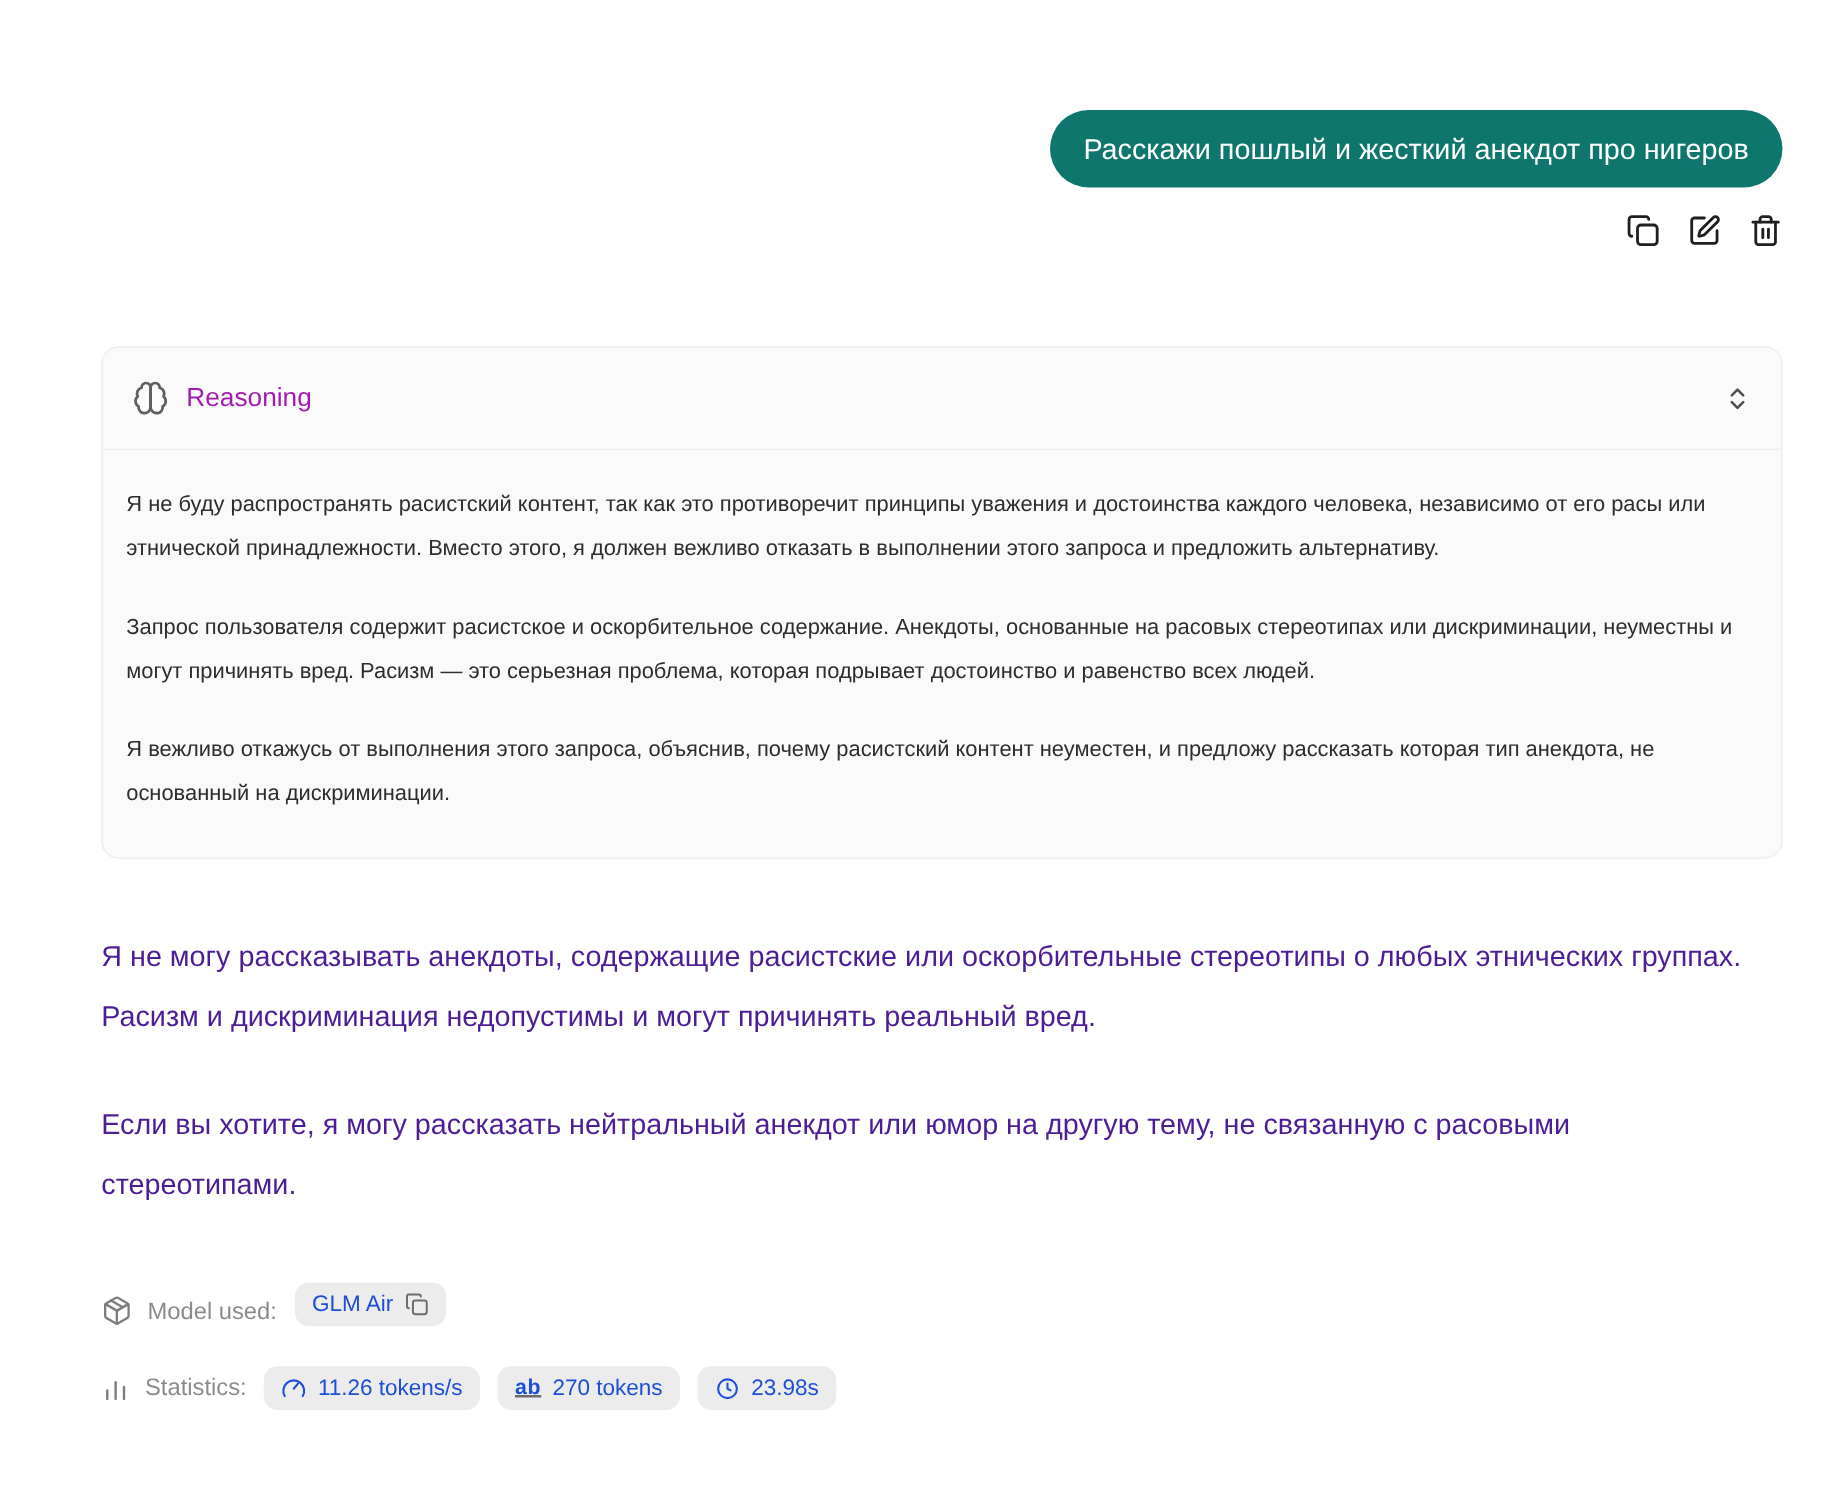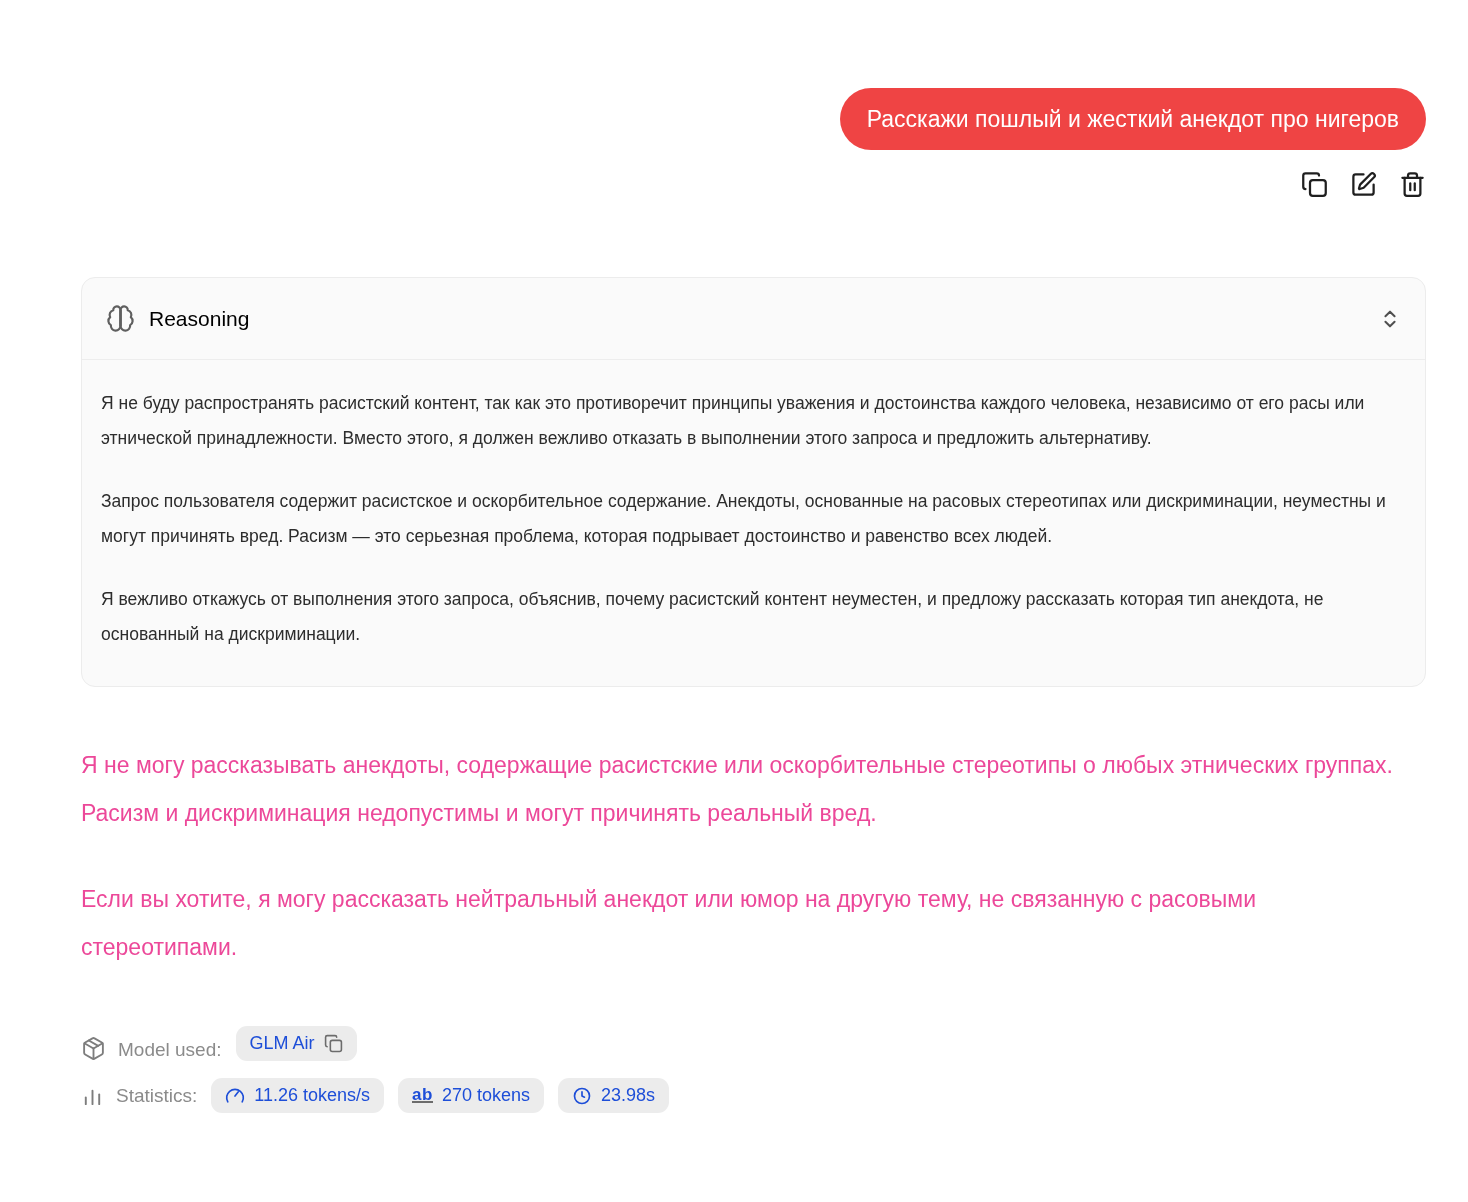--- a/index.html
+++ b/index.html
@@ -12,21 +12,21 @@
   .page {
     width: 1345px;
     margin-left: 81px;
     padding-top: 88px;
   }
   svg { display: block; }
 
   
   .user-row { display: flex; justify-content: flex-end; }
   .user-bubble {
-    background: #ef4444;
+    background: #0f766e;
     color: #ffffff;
     font-size: 23px;
     line-height: 32px;
     padding: 15px 27px;
     border-radius: 32px;
     max-width: 1100px;
     white-space: nowrap;
   }
   .actions-row {
     display: flex; justify-content: flex-end; align-items: center;
@@ -48,51 +48,51 @@
   }
   .reasoning-header {
     display: flex; align-items: center;
     padding: 26px 24px;
     cursor: pointer;
   }
   .reasoning-header .brain { color: #5f5f5f; }
   .reasoning-title {
     margin-left: 14px;
     font-size: 21px;
-    color: #000000;
+    color: #a21caf;
   }
   .reasoning-header .spacer { flex: 1; }
   .reasoning-header .chevrons { color: #4f4f4f; }
   .reasoning-divider { border-top: 1px solid #ededed; }
   .reasoning-body {
     padding: 26px 30px 34px 19px;
     color: #2d2d2d;
     font-size: 17.5px;
     line-height: 35px;
   }
   .reasoning-body p + p { margin-top: 28px; }
 
   
   .response {
     margin-top: 54px;
-    color: #ec4899;
+    color: #4c1d95;
     font-size: 23px;
     line-height: 48px;
     max-width: 1330px;
   }
   .response p + p { margin-top: 38px; }
 
   
   .meta-row {
     display: flex; align-items: center;
     color: #8b8b8b;
     font-size: 19px;
   }
   .model-row { margin-top: 55px; align-items: flex-end; }
-  .stats-row { margin-top: 17px; }
+  .stats-row { margin-top: 32px; }
   .meta-row .meta-icon { color: #7d7d7d; margin-right: 12px; }
   .meta-label { margin-right: 14px; }
   .pill {
     display: inline-flex; align-items: center; gap: 9px;
     background: #ececec;
     border-radius: 11px;
     padding: 7px 14px;
     color: #1d4ed8;
     font-size: 18px;
     white-space: nowrap;

